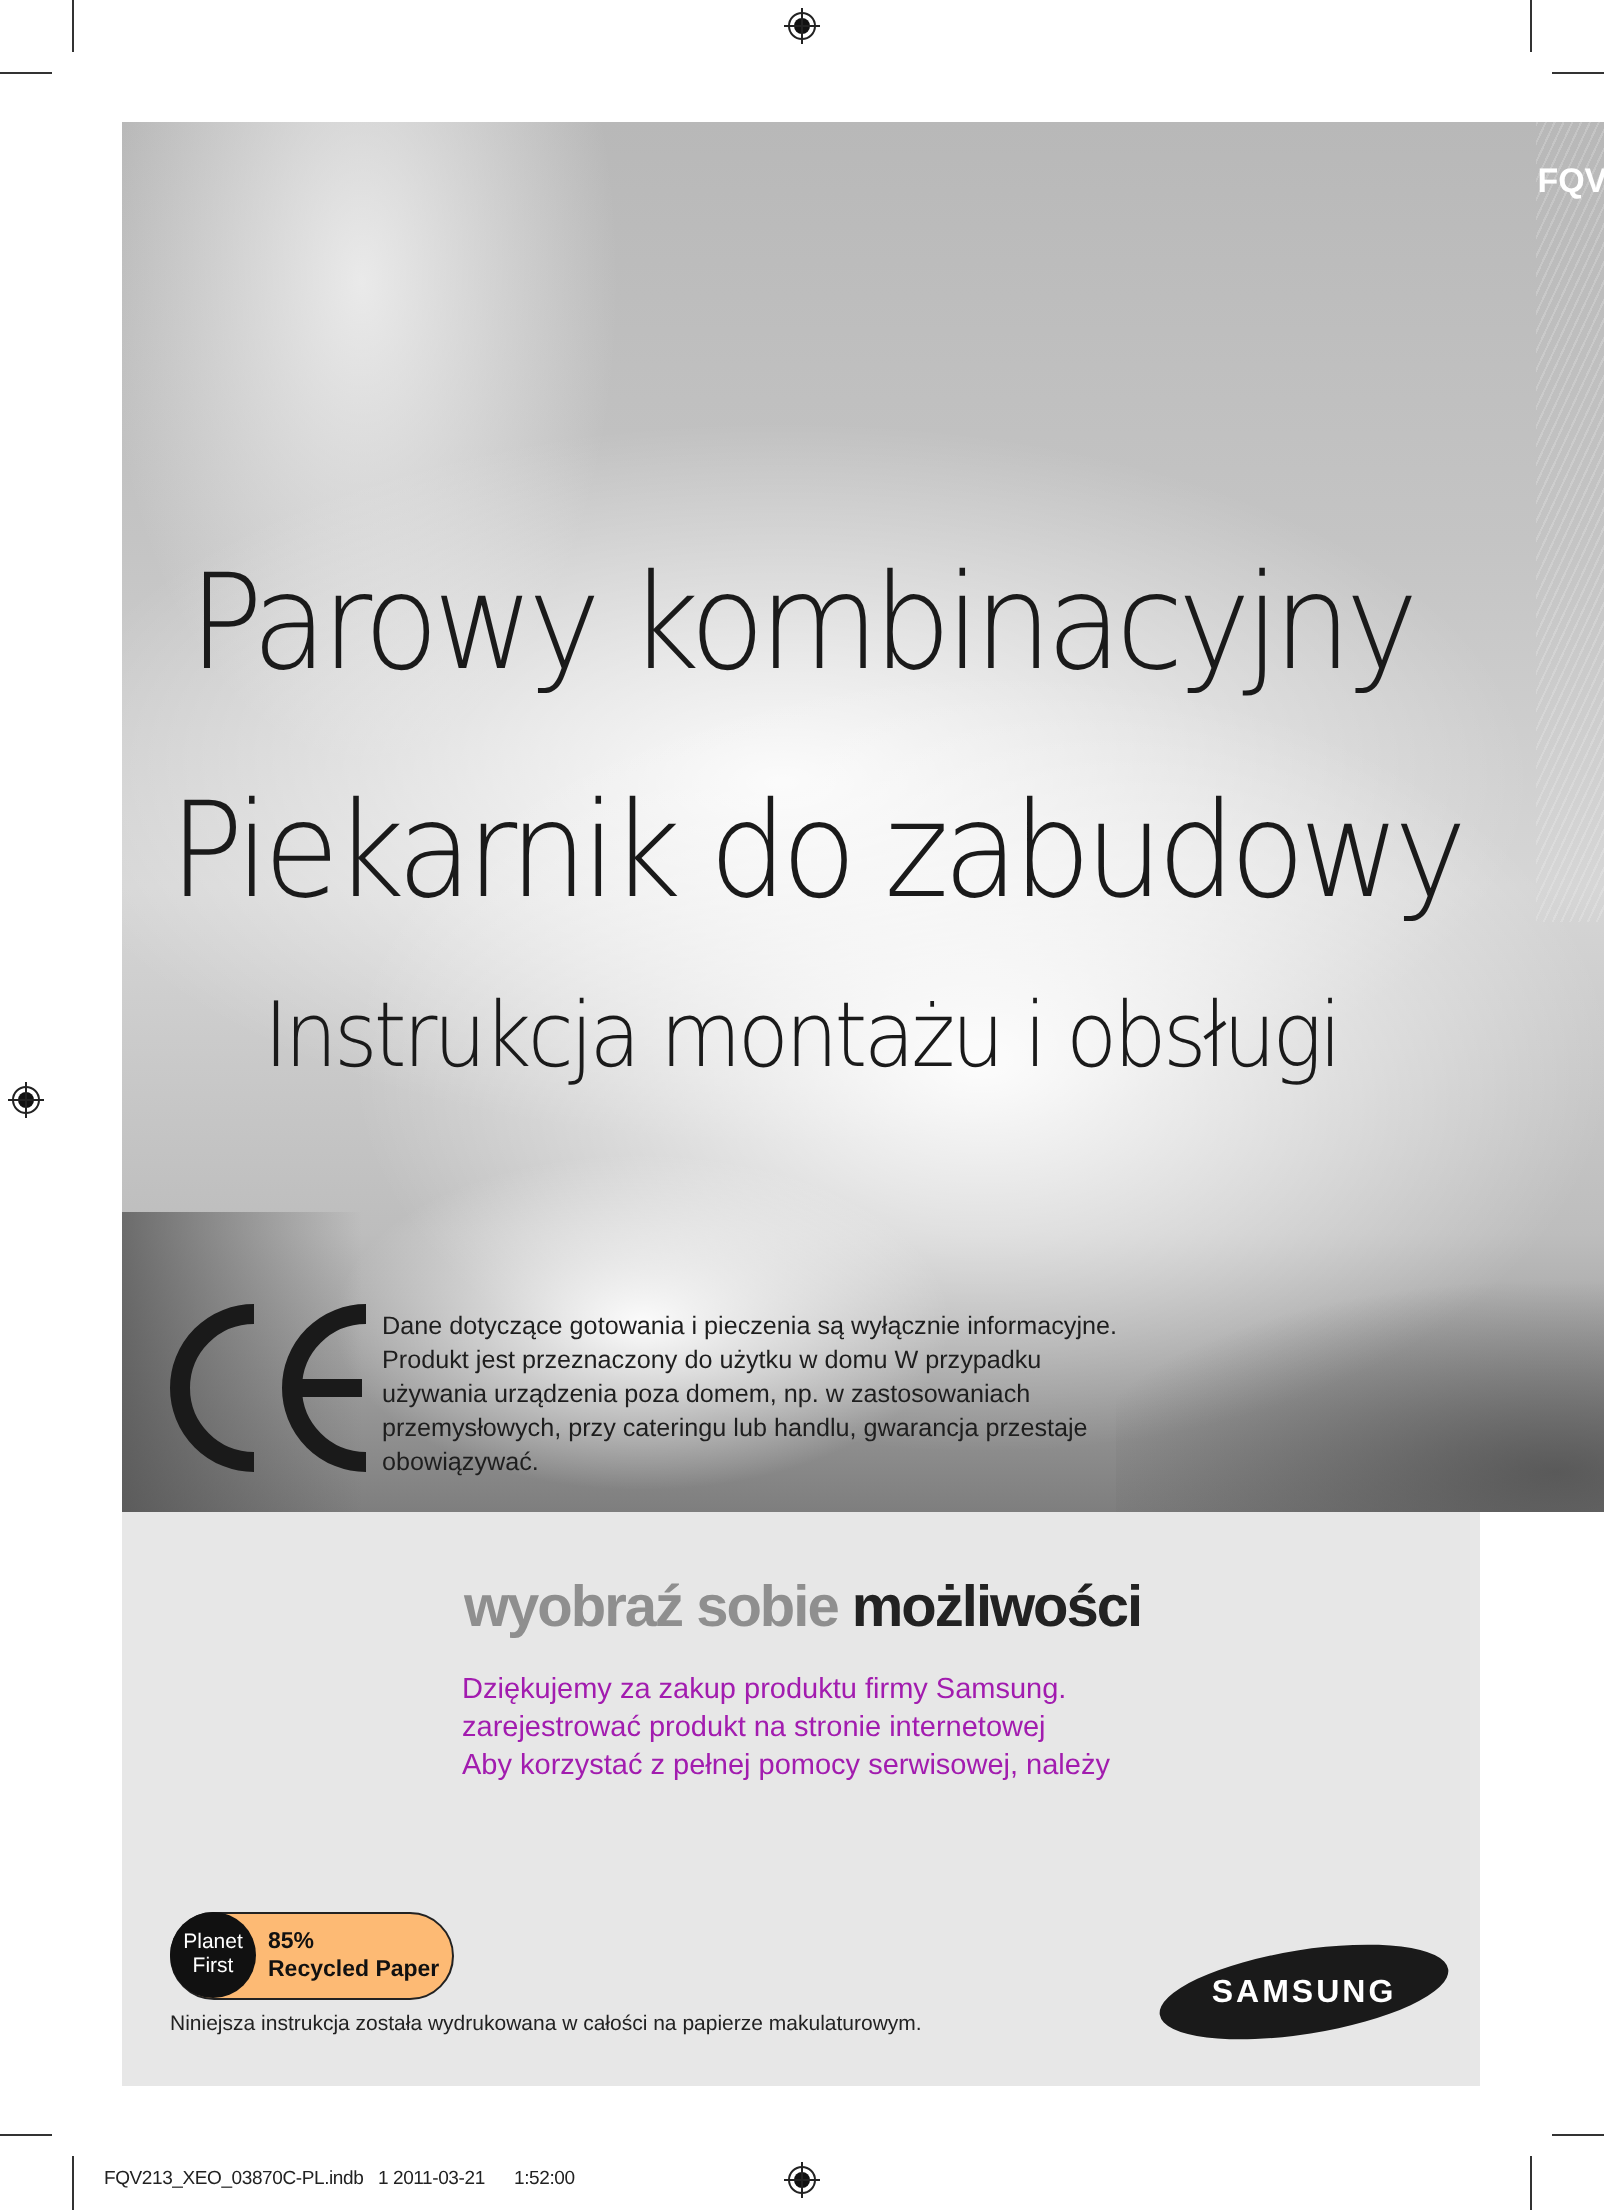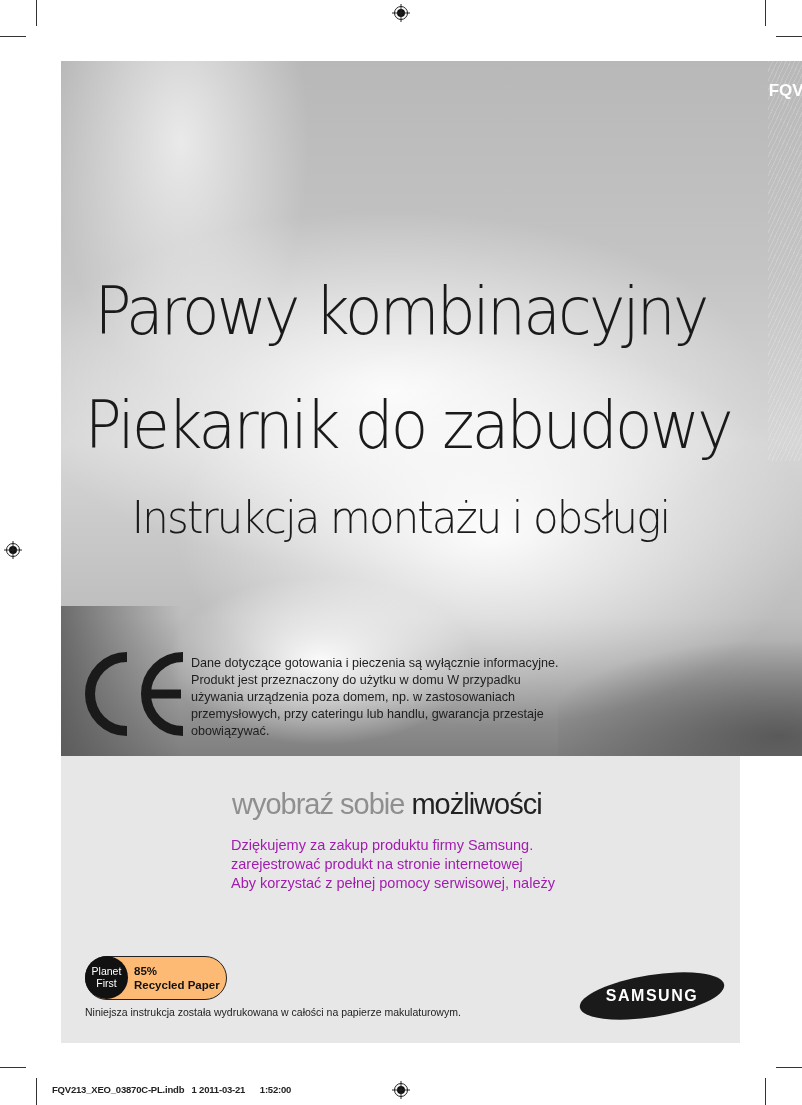--- a/index.html
+++ b/index.html
@@ -52,21 +52,21 @@
     position: absolute; left: 130px; top: 594px; width: 380px;
     font-size: 12.6px; line-height: 17px; color: #1e1e1e;
   }
 
   .lower {
     position: absolute; left: 61px; top: 756px; width: 679px; height: 287px;
     background: #e7e7e7;
   }
   .slogan {
     position: absolute; left: 171px; top: 32px; font-size: 29px; letter-spacing: -1px;
-    font-family: "Liberation Sans", sans-serif; font-weight: normal;
+    font-family: "Liberation Sans", sans-serif; font-weight: bold;
   }
   .slogan .light { color: #8f8f8f; }
   .slogan .dark { color: #222; }
   .thanks {
     position: absolute; left: 170px; top: 80px; font-size: 14.5px; line-height: 19px; color: #a21caf;
   }
   .url {
     position: absolute; left: 170px; top: 138px; font-size: 21px; color: #222; letter-spacing: -0.3px;
   }
 
@@ -171,13 +171,13 @@
     </div>
   </div>
   <div class="recycle-note">Niniejsza instrukcja została wydrukowana w całości na papierze makulaturowym.</div>
 
   <svg class="samsung" viewBox="0 0 150 52">
     <ellipse cx="75" cy="26" rx="73" ry="21" transform="rotate(-9 75 26)" fill="#1a1a1a"></ellipse>
     <text x="75" y="31" text-anchor="middle" font-family="Liberation Sans, sans-serif" font-weight="bold" font-size="16" letter-spacing="1.5" fill="#ffffff">SAMSUNG</text>
   </svg>
 </div>
 
-<div class="slug" style="white-space:pre;font-weight:bold;">FQV213_XEO_03870C-PL.indb   1 2011-03-21      1:52:00</div>
+<div class="slug" style="white-space:pre;">FQV213_XEO_03870C-PL.indb   1 2011-03-21      1:52:00</div>
 
 </body></html>

